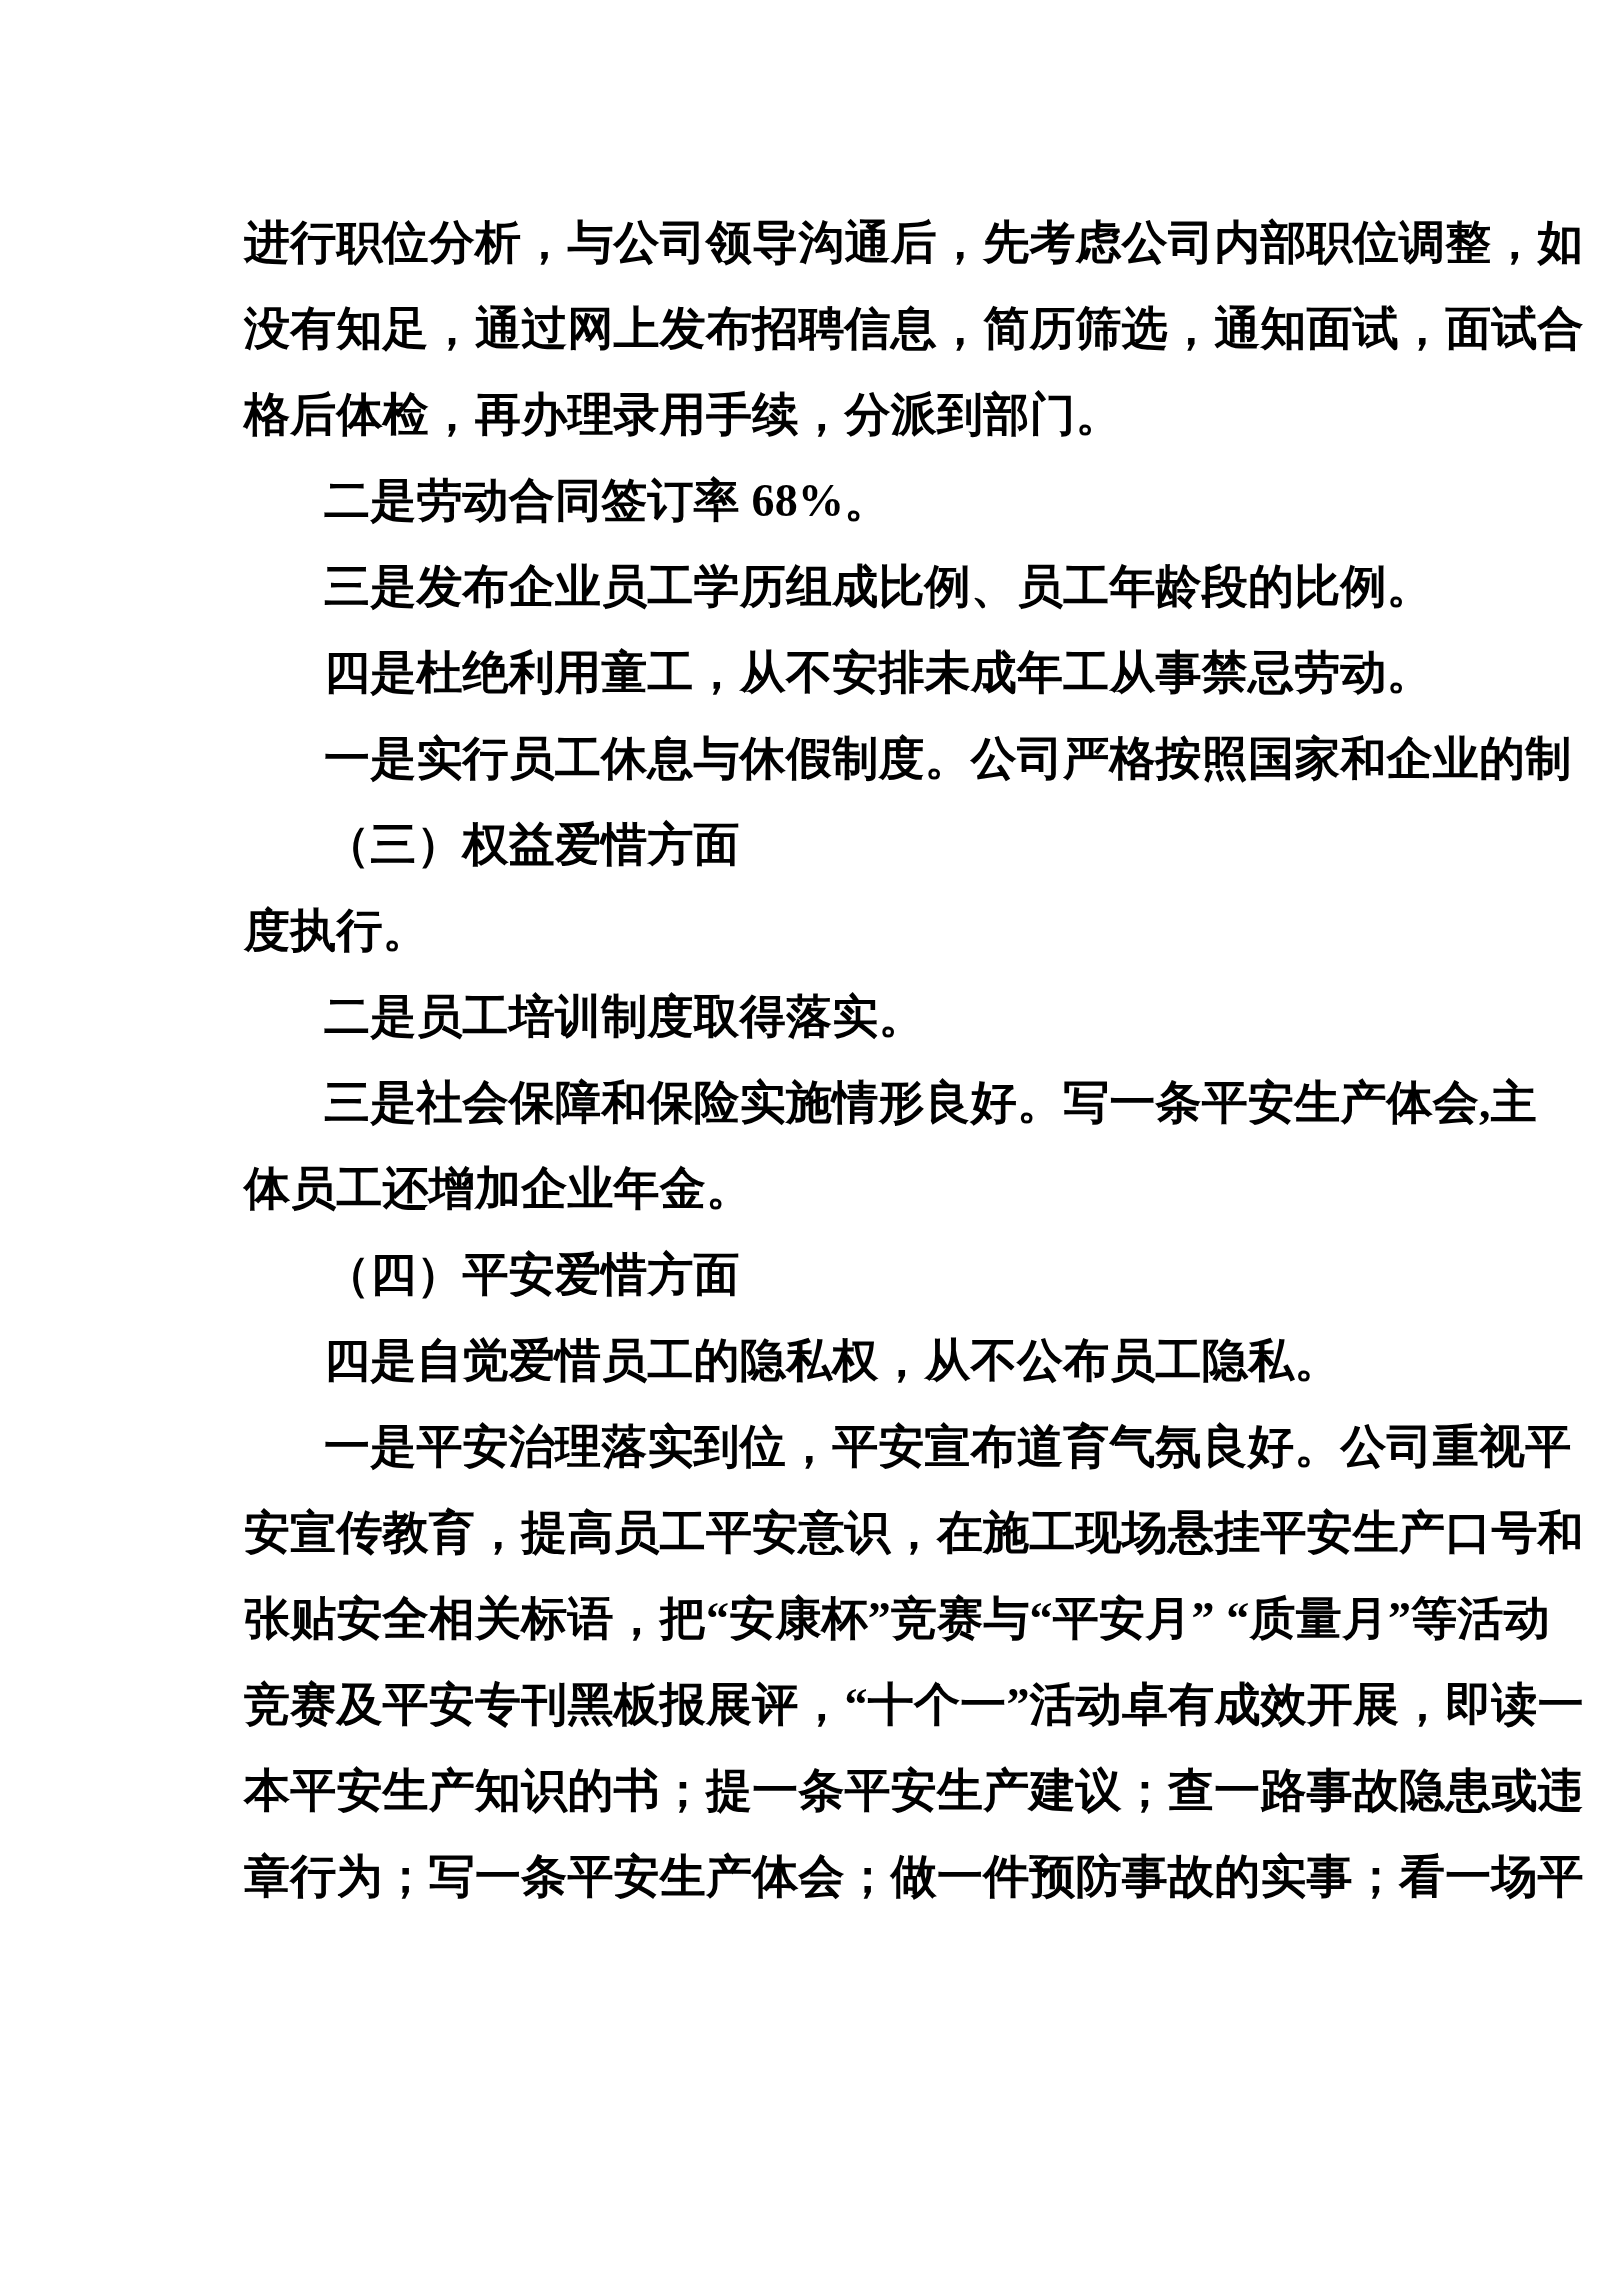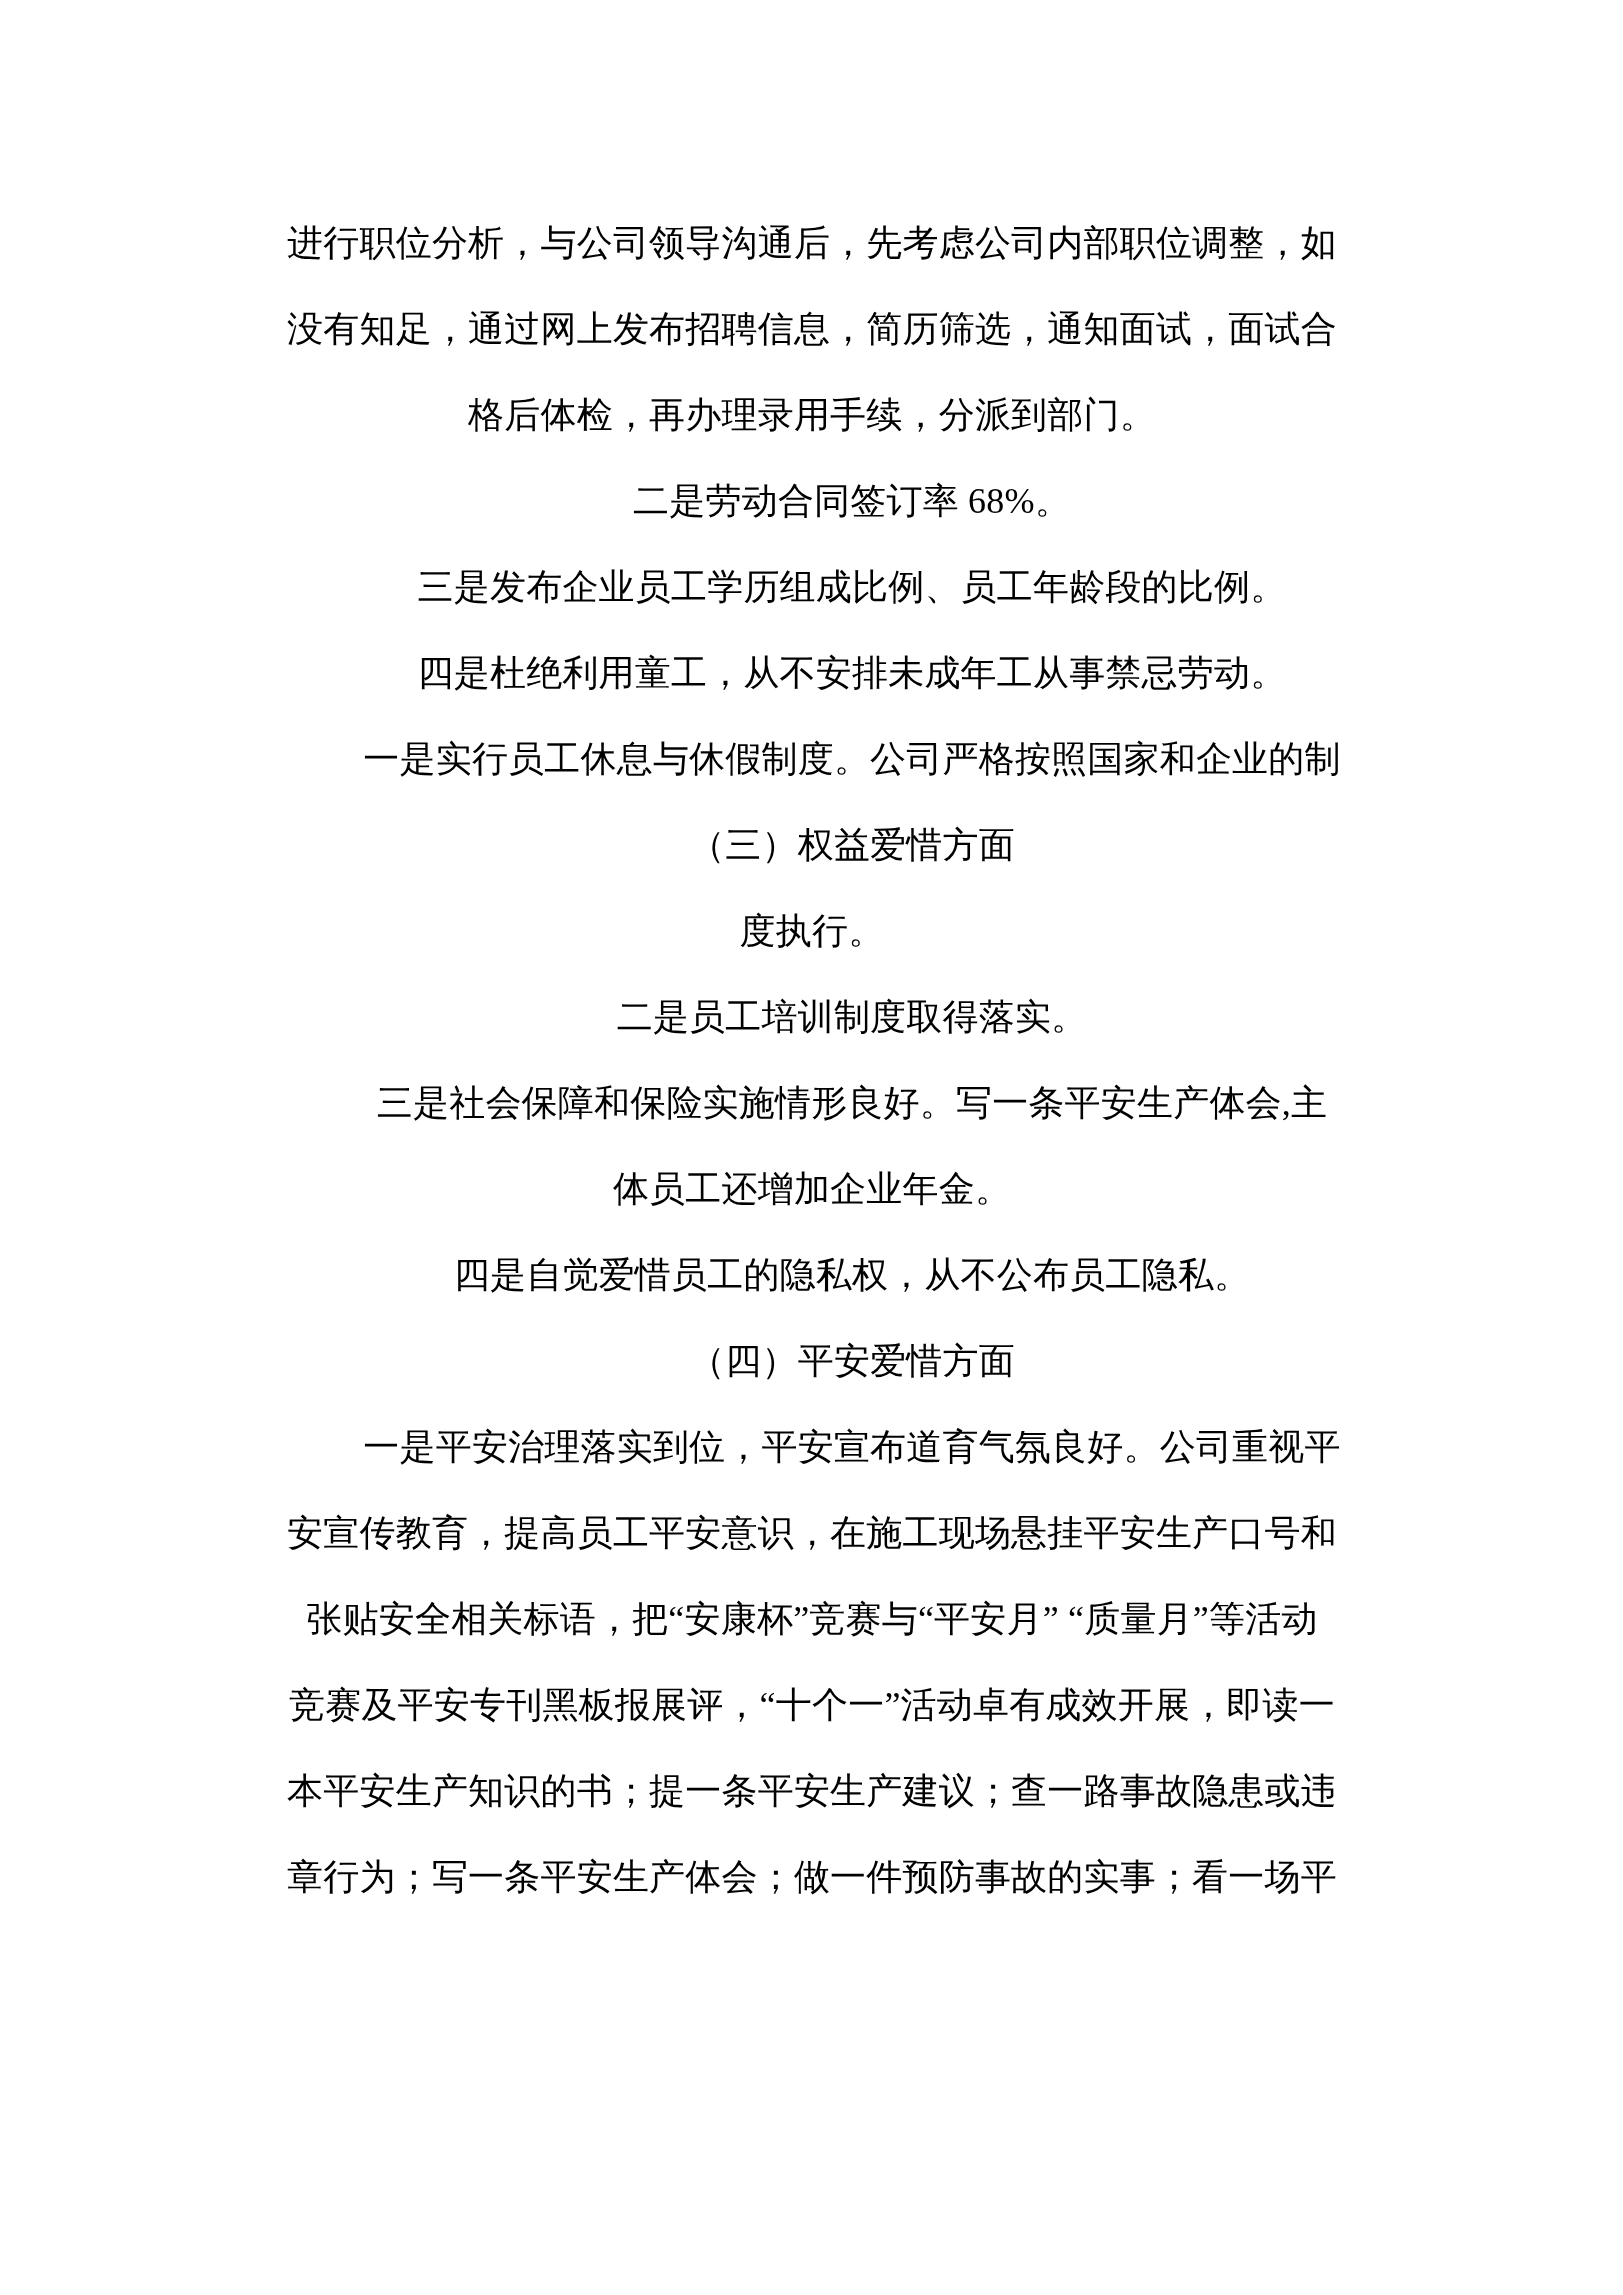--- a/index.html
+++ b/index.html
@@ -16,26 +16,27 @@
     font-family: "Liberation Serif", "DejaVu Serif", serif;
     overflow: hidden;
   }
   .content {
     position: absolute;
     left: 244px;
     top: 200px;
     width: 1136px;
   }
   .line {
-    font-size: 36px;
+    font-size: 46px;
     line-height: 86px;
     height: 86px;
     letter-spacing: 0.2px;
     white-space: nowrap;
-    text-align: center;
+    text-align: left;
+    font-weight: bold;
   }
   .line.indent {
     padding-left: 80px;
   }
 </style>
 </head>
 <body>
 
 <div class="page">
   <div class="content">
@@ -44,22 +45,22 @@
       <div class="line">格后体检，再办理录用手续，分派到部门。</div>
       <div class="line indent">二是劳动合同签订率 68%。</div>
       <div class="line indent">三是发布企业员工学历组成比例、员工年龄段的比例。</div>
       <div class="line indent">四是杜绝利用童工，从不安排未成年工从事禁忌劳动。</div>
       <div class="line indent">一是实行员工休息与休假制度。公司严格按照国家和企业的制</div>
       <div class="line indent">（三）权益爱惜方面</div>
       <div class="line">度执行。</div>
       <div class="line indent">二是员工培训制度取得落实。</div>
       <div class="line indent">三是社会保障和保险实施情形良好。写一条平安生产体会,主</div>
       <div class="line">体员工还增加企业年金。</div>
+      <div class="line indent">（四）平安爱惜方面</div>
       <div class="line indent">四是自觉爱惜员工的隐私权，从不公布员工隐私。</div>
-      <div class="line indent">（四）平安爱惜方面</div>
       <div class="line indent">一是平安治理落实到位，平安宣布道育气氛良好。公司重视平</div>
       <div class="line">安宣传教育，提高员工平安意识，在施工现场悬挂平安生产口号和</div>
       <div class="line">张贴安全相关标语，把“安康杯”竞赛与“平安月” “质量月”等活动</div>
       <div class="line">竞赛及平安专刊黑板报展评，“十个一”活动卓有成效开展，即读一</div>
       <div class="line">本平安生产知识的书；提一条平安生产建议；查一路事故隐患或违</div>
       <div class="line">章行为；写一条平安生产体会；做一件预防事故的实事；看一场平</div>
     </div>
 </div>
 
 

